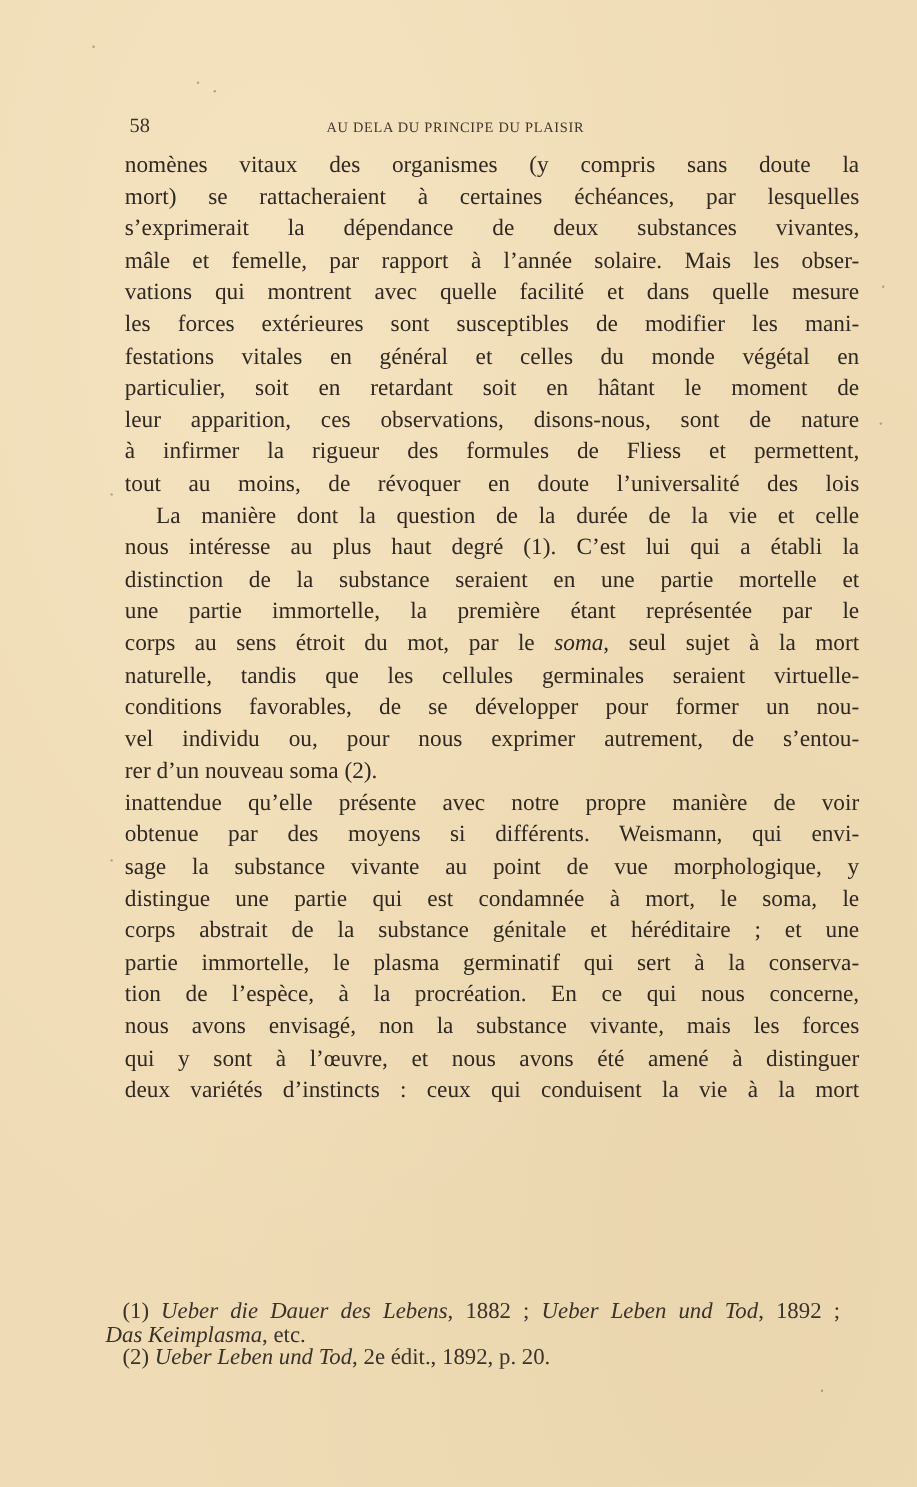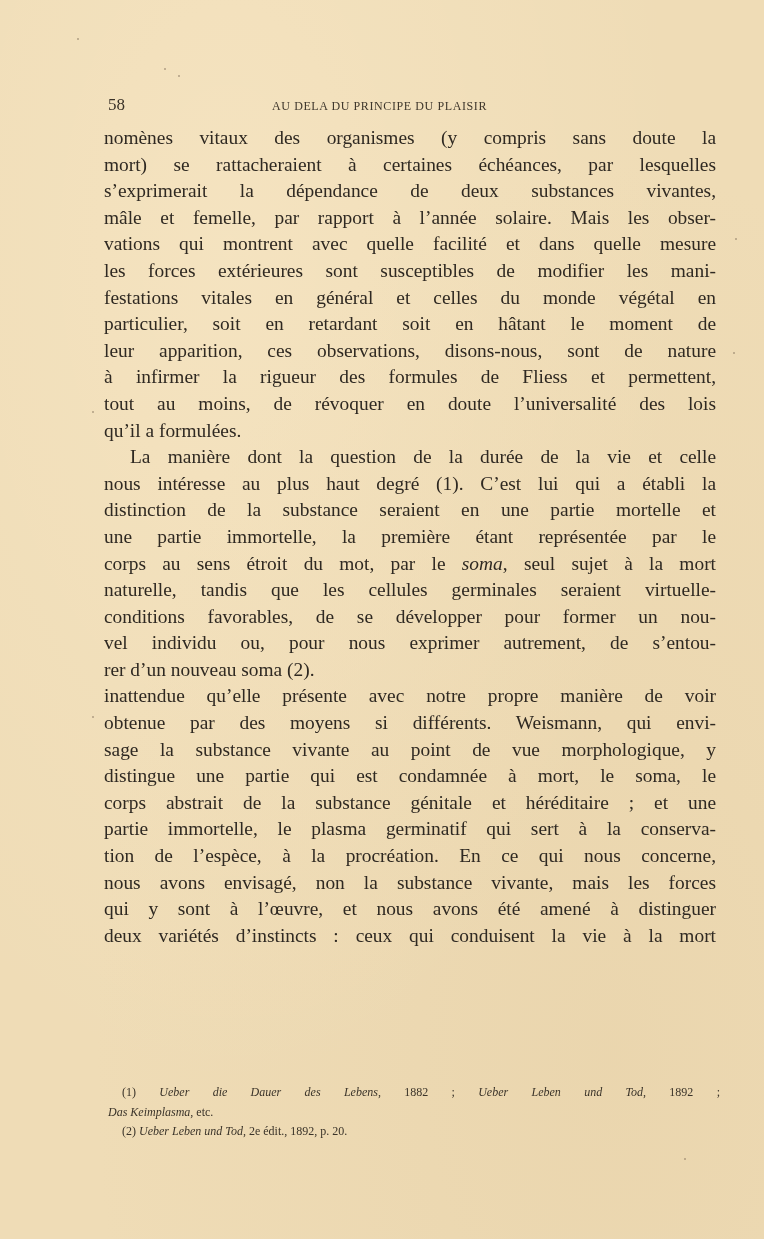--- a/index.html
+++ b/index.html
@@ -66,24 +66,24 @@
     }
     .line.last {
       text-align-last: left;
     }
     .line.indent {
       padding-left: 26px;
     }
     .footnotes {
       position: absolute;
       top: 1083px;
-      left: 108px;
+      left: 88px;
       width: 612px;
       font-family: "Liberation Serif", serif;
-      font-size: 12px;
+      font-size: 19px;
       line-height: 19.5px;
       color: #3a3329;
     }
     .fn-line {
       display: block;
       white-space: nowrap;
     }
     .fn-line.indent {
       padding-left: 14px;
     }
@@ -120,21 +120,20 @@
       <span class="line">mort) se rattacheraient à certaines échéances, par lesquelles</span>
       <span class="line">s’exprimerait la dépendance de deux substances vivantes,</span>
       <span class="line">mâle et femelle, par rapport à l’année solaire. Mais les obser-</span>
       <span class="line">vations qui montrent avec quelle facilité et dans quelle mesure</span>
       <span class="line">les forces extérieures sont susceptibles de modifier les mani-</span>
       <span class="line">festations vitales en général et celles du monde végétal en</span>
       <span class="line">particulier, soit en retardant soit en hâtant le moment de</span>
       <span class="line">leur apparition, ces observations, disons-nous, sont de nature</span>
       <span class="line">à infirmer la rigueur des formules de Fliess et permettent,</span>
       <span class="line">tout au moins, de révoquer en doute l’universalité des lois</span>
-      <span class="line last">qu’il a formulées.</span>
     </div>
 
     <div>
       <span class="line indent">La manière dont la question de la durée de la vie et celle</span>
       <span class="line">nous intéresse au plus haut degré (1). C’est lui qui a établi la</span>
       <span class="line">distinction de la substance seraient en une partie mortelle et</span>
       <span class="line">une partie immortelle, la première étant représentée par le</span>
       <span class="line"><span>corps au sens étroit du mot, par le </span><em>soma</em><span>, seul sujet à la mort</span></span>
       <span class="line">naturelle, tandis que les cellules germinales seraient virtuelle-</span>
       <span class="line">conditions favorables, de se développer pour former un nou-</span>

